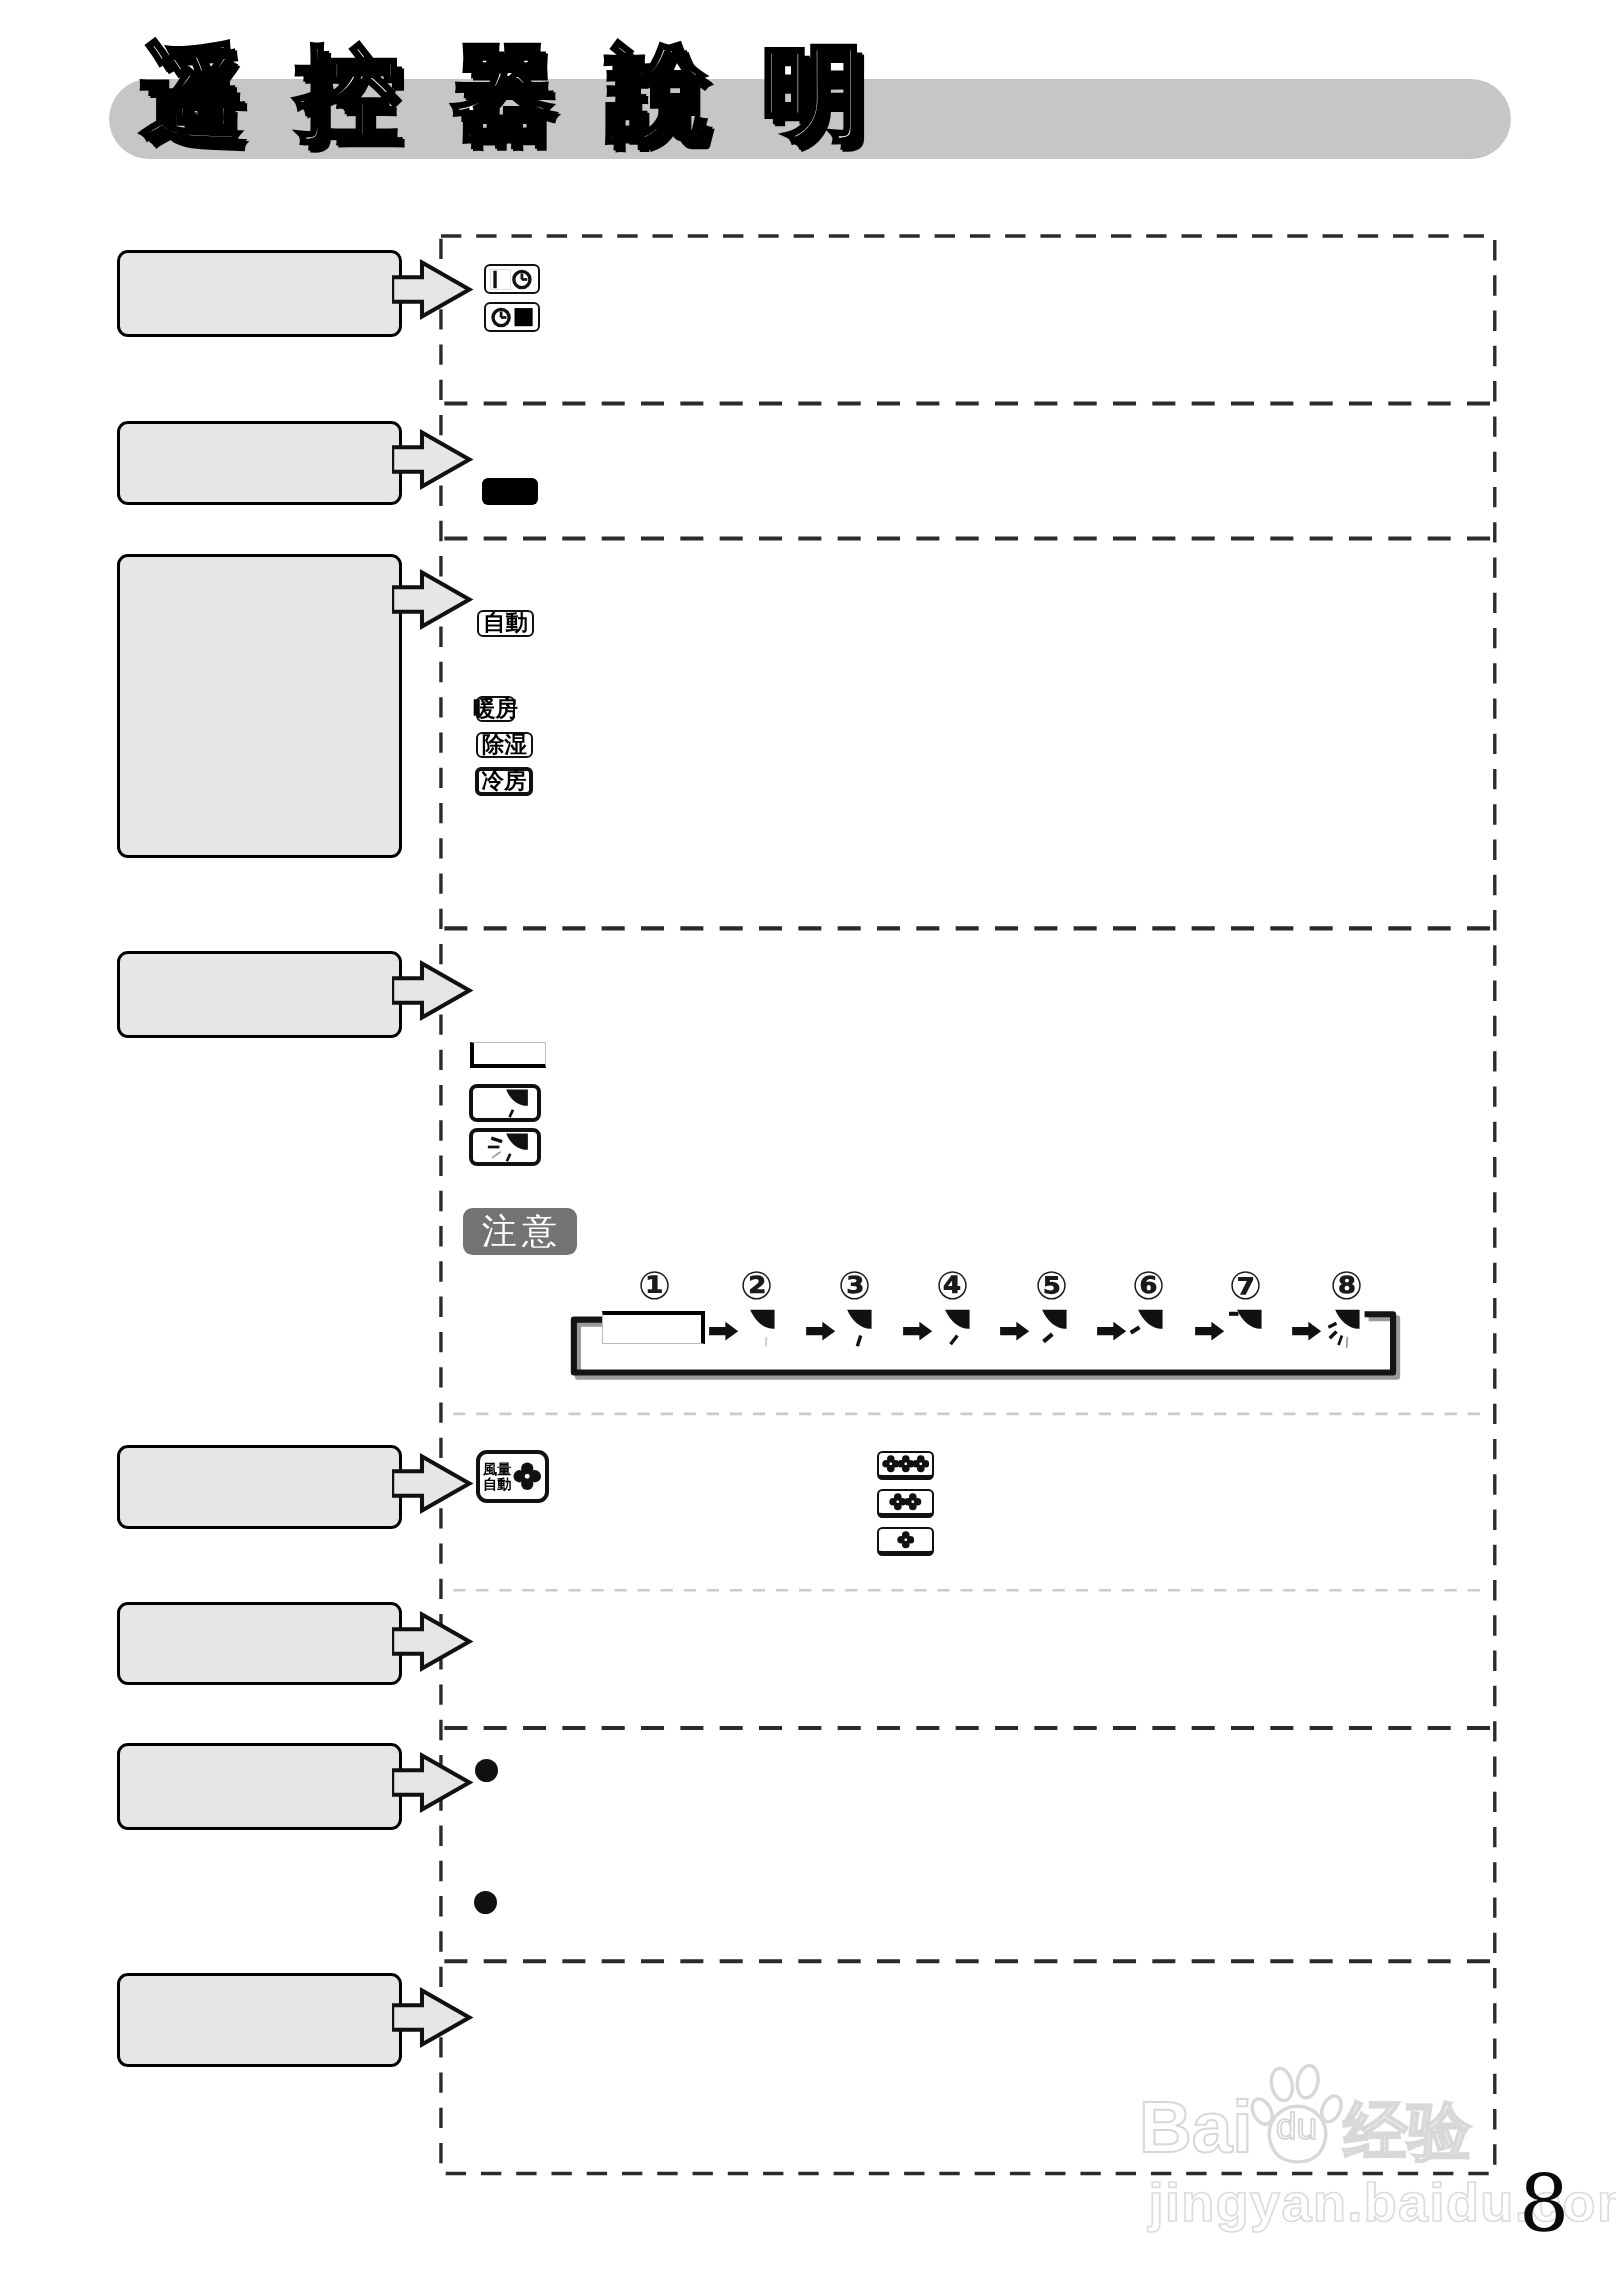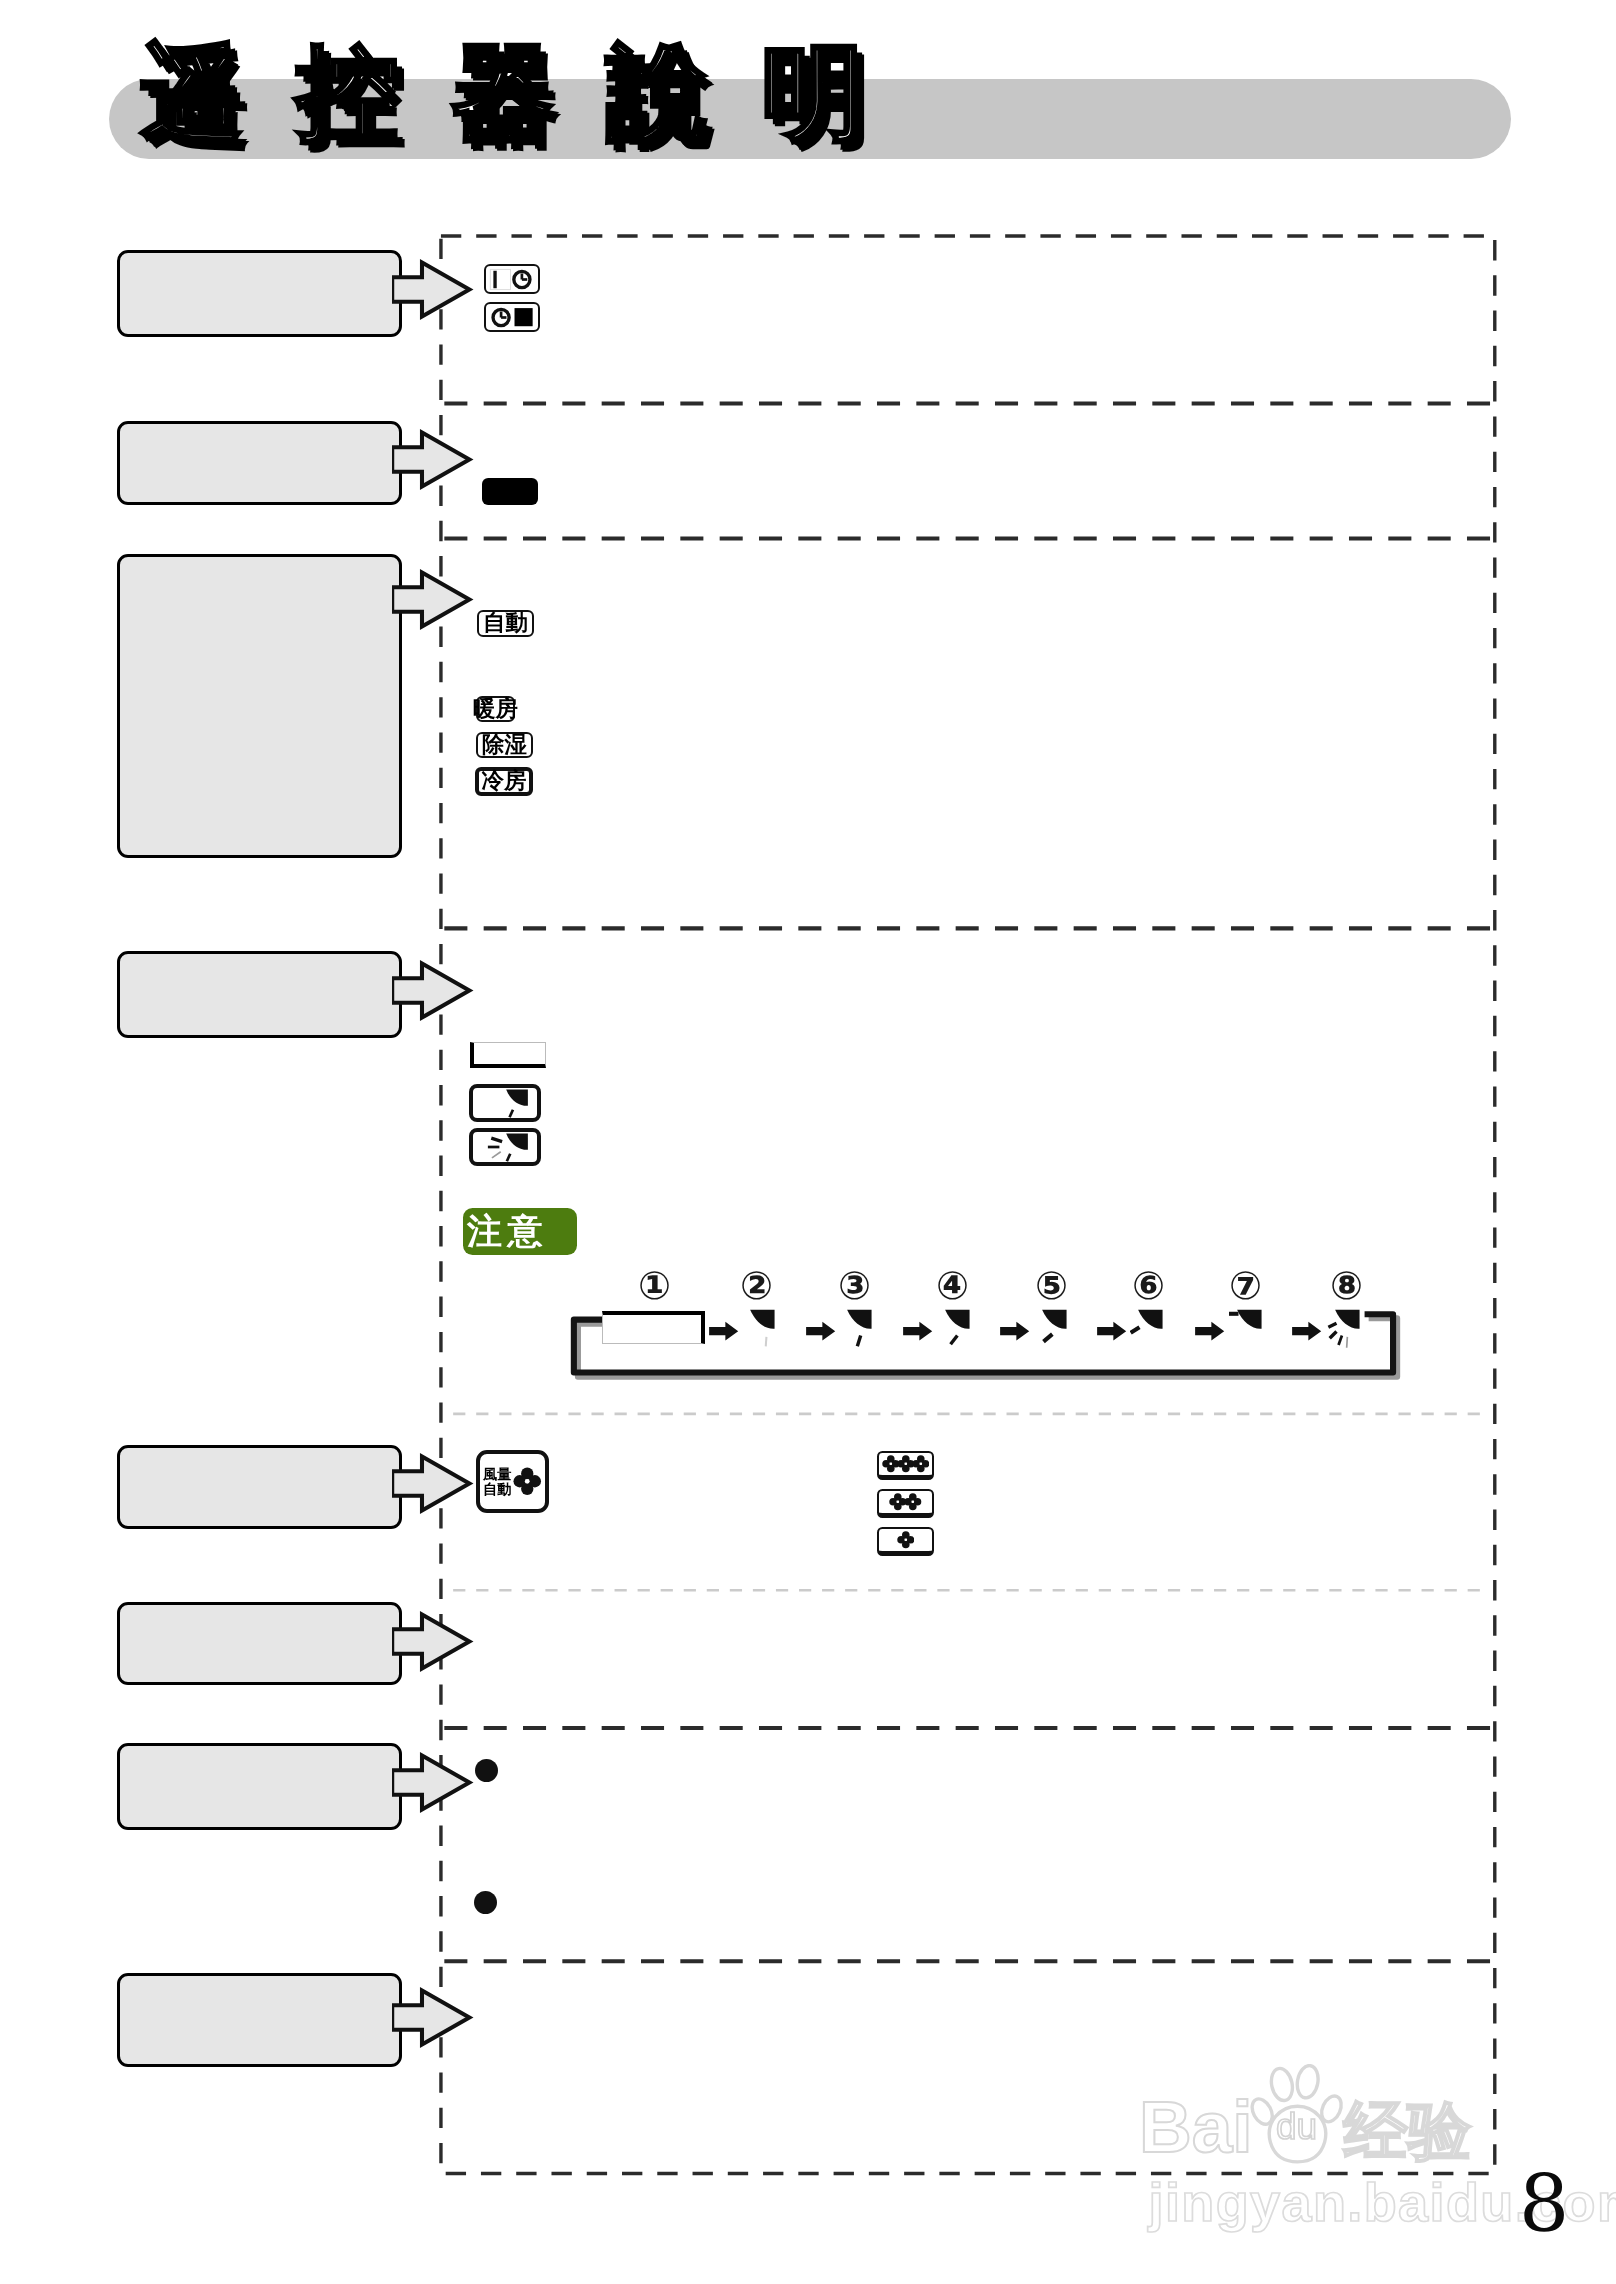--- a/index.html
+++ b/index.html
@@ -29,41 +29,41 @@
   .callout-arrow{position:absolute;left:392px;width:83px;height:65px;z-index:3;}
   
   .btn{
     position:absolute;background:#fff;border:2.7px solid #111;border-radius:6.1px;
     display:flex;align-items:center;justify-content:center;z-index:3;box-sizing:border-box;
   }
   .mode-btn{font-weight:bold;font-size:22.4px;line-height:1;color:#000;overflow:visible;white-space:nowrap;}
   .black-box{position:absolute;background:#000;border-radius:6.1px;z-index:3;}
   .notice{
     position:absolute;left:463px;top:1208px;width:114px;height:47px;z-index:3;
-    background:#4d7c0f;color:#fff;border-radius:9.5px;display:flex;align-items:center;
-    font-size:35px;font-weight:bold;letter-spacing:5.4px;padding-left:4.1px;box-sizing:border-box;
+    background:#737373;color:#fff;border-radius:9.5px;display:flex;align-items:center;justify-content:center;
+    font-size:35px;font-weight:normal;letter-spacing:5.4px;padding-left:4.1px;box-sizing:border-box;
   }
   .seq-num{
     position:absolute;width:41px;text-align:center;z-index:3;
     font-size:39px;font-weight:bold;color:#1a1a1a;top:1263px;
     font-family:"DejaVu Sans",sans-serif;
   }
   .step-icon{position:absolute;z-index:3;}
   .seq-start-rect{
     position:absolute;left:602px;top:1311px;width:103px;height:33px;background:#fff;z-index:3;
     border-top:4.7px solid #000;border-right:4.7px solid #000;
     border-bottom:1.4px solid #bbb;border-left:1.4px solid #bbb;box-sizing:border-box;
   }
   .vane-blank-rect{
     position:absolute;left:470px;top:1042px;width:76px;height:26px;background:#fff;z-index:3;
     border-left:4.7px solid #000;border-bottom:4.7px solid #000;
     border-top:1.4px solid #bbb;border-right:1.4px solid #bbb;box-sizing:border-box;
   }
   .fan-btn{
-    position:absolute;left:476px;top:1450px;width:73px;height:63px;z-index:3;
+    position:absolute;left:476px;top:1450px;width:73px;height:53px;z-index:3;
     background:#fff;border:4.7px solid #111;border-radius:11px;box-sizing:border-box;
     display:flex;align-items:center;justify-content:center;gap:2px;
   }
   .fan-btn-text{font-size:14.2px;font-weight:bold;line-height:1.05;color:#000;text-align:center;}
   .fan-ind{
     position:absolute;left:877px;width:57px;height:28.5px;background:#fff;z-index:3;
     border:2px solid #111;border-bottom:5.4px solid #111;border-radius:5.4px;box-sizing:border-box;
     display:flex;align-items:center;justify-content:center;
   }
   .bullet{position:absolute;width:23px;height:23px;border-radius:50%;background:#111;z-index:3;}

